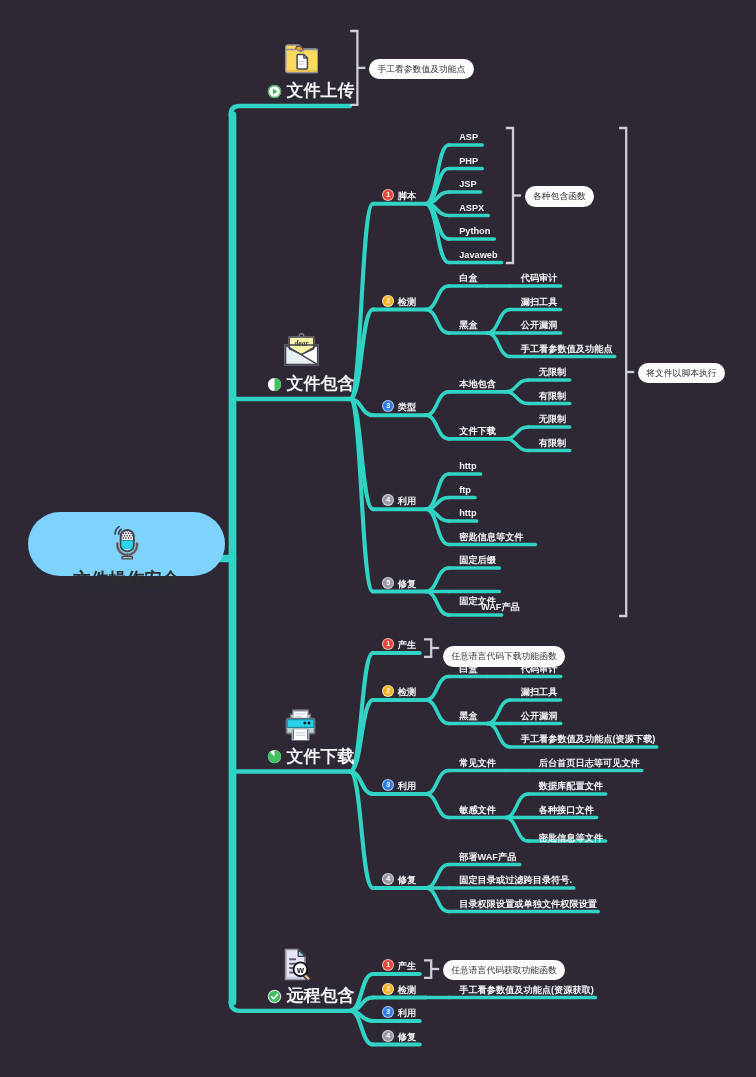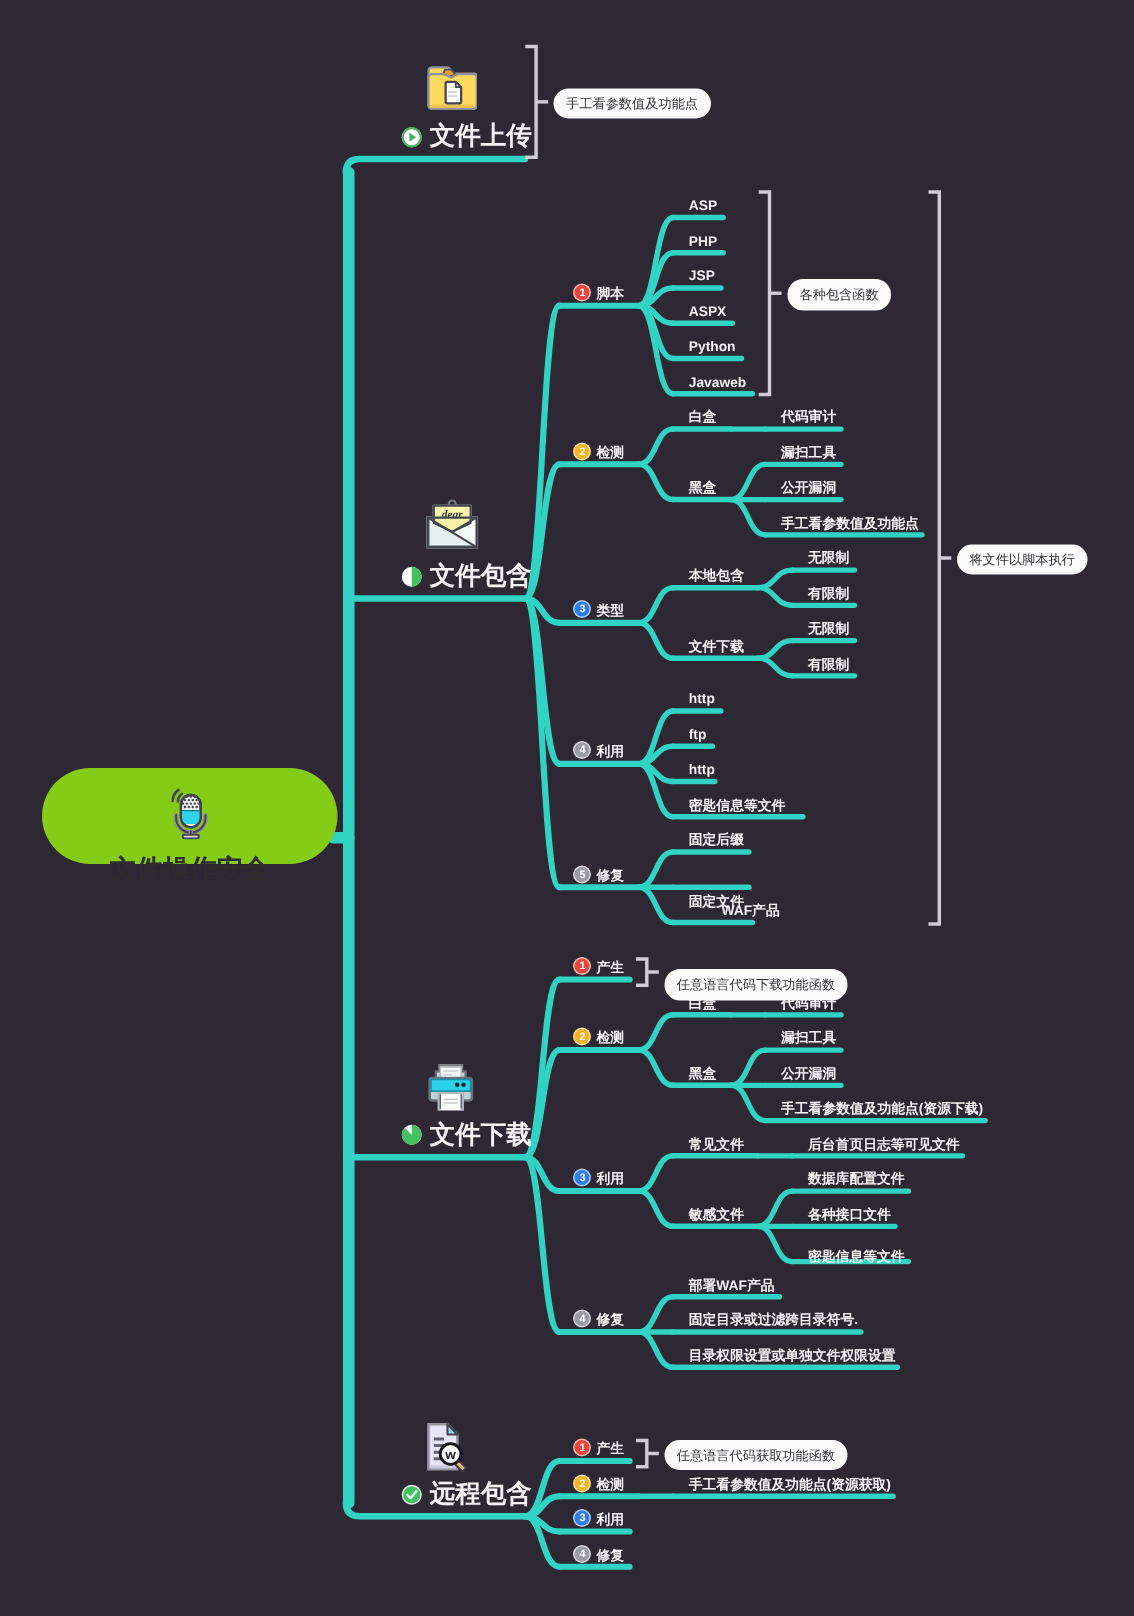--- a/index.html
+++ b/index.html
@@ -8,21 +8,21 @@
 #wires{position:absolute;left:0;top:0;}
 .nl{position:absolute;color:#f4f4f6;font-weight:bold;white-space:nowrap;line-height:1;transform:translateY(-100%);}
 .d1{font-size:17px;}
 .d2,.d3,.d4,.d5{font-size:9.2px;}
 .bicon{position:absolute;}
 .bstatus{position:absolute;}
 .badge{position:absolute;width:10px;height:10px;border-radius:50%;color:#fff;font-size:7.2px;
        font-weight:bold;text-align:center;line-height:10.2px;border:1px solid rgba(255,255,255,.62);}
 .callout{position:absolute;background:#fbfbfb;color:#33333d;font-size:8.8px;border-radius:10.4px;
   padding:0 8.5px;white-space:nowrap;height:20.8px;line-height:20.8px;}
-.rootnode{position:absolute;left:28px;top:512px;width:197px;height:64px;background:#84cc16;border-radius:46px;}
+.rootnode{position:absolute;left:28px;top:512px;width:197px;height:64px;background:#7dd3fc;border-radius:46px;}
 .rooticon{position:absolute;left:85.5px;top:12.5px;}
 .roottext{position:absolute;left:0;right:0;top:55px;text-align:center;color:#2d2d30;font-size:17.8px;font-weight:bold;}
 </style>
 </head>
 <body>
 
 <div id="stage">
 <svg id="wires" width="756" height="1077" viewBox="0 0 756 1077">
       <g fill="none" stroke="#31d4c4" stroke-linecap="round" stroke-linejoin="round">
         <path d="M232.5,115.0L232.5,1001.8" stroke-width="7.7"></path>

